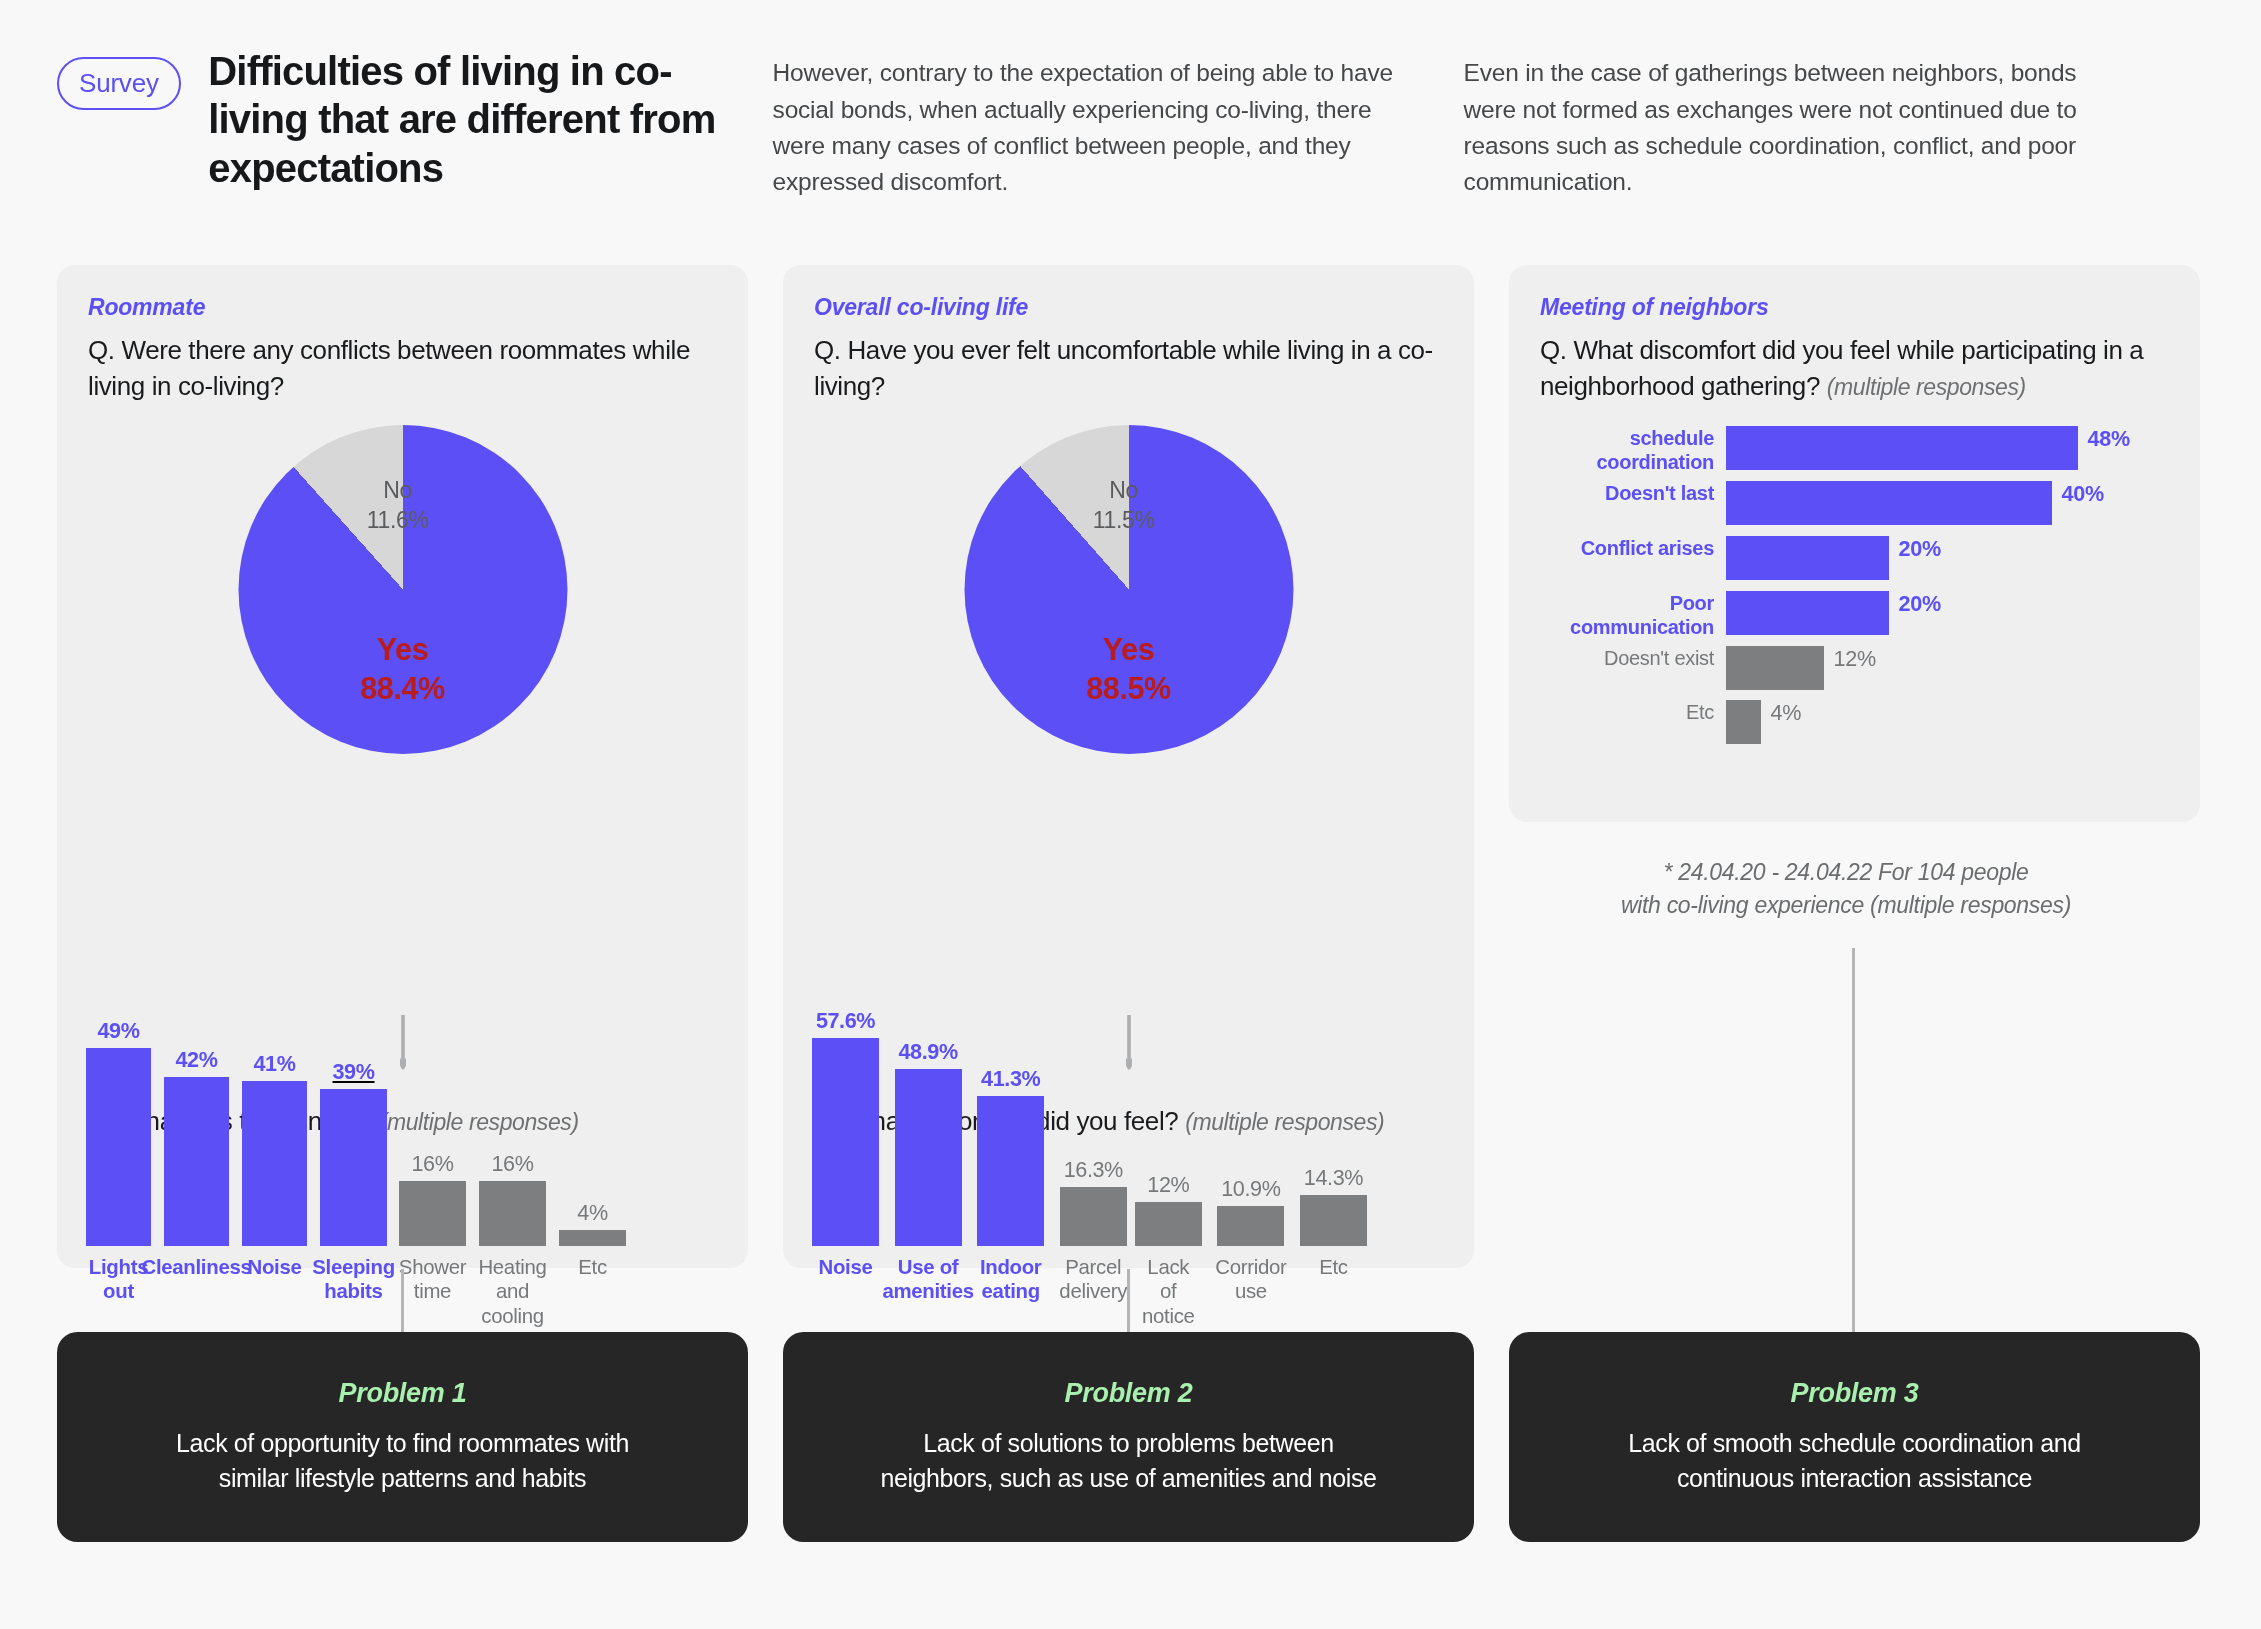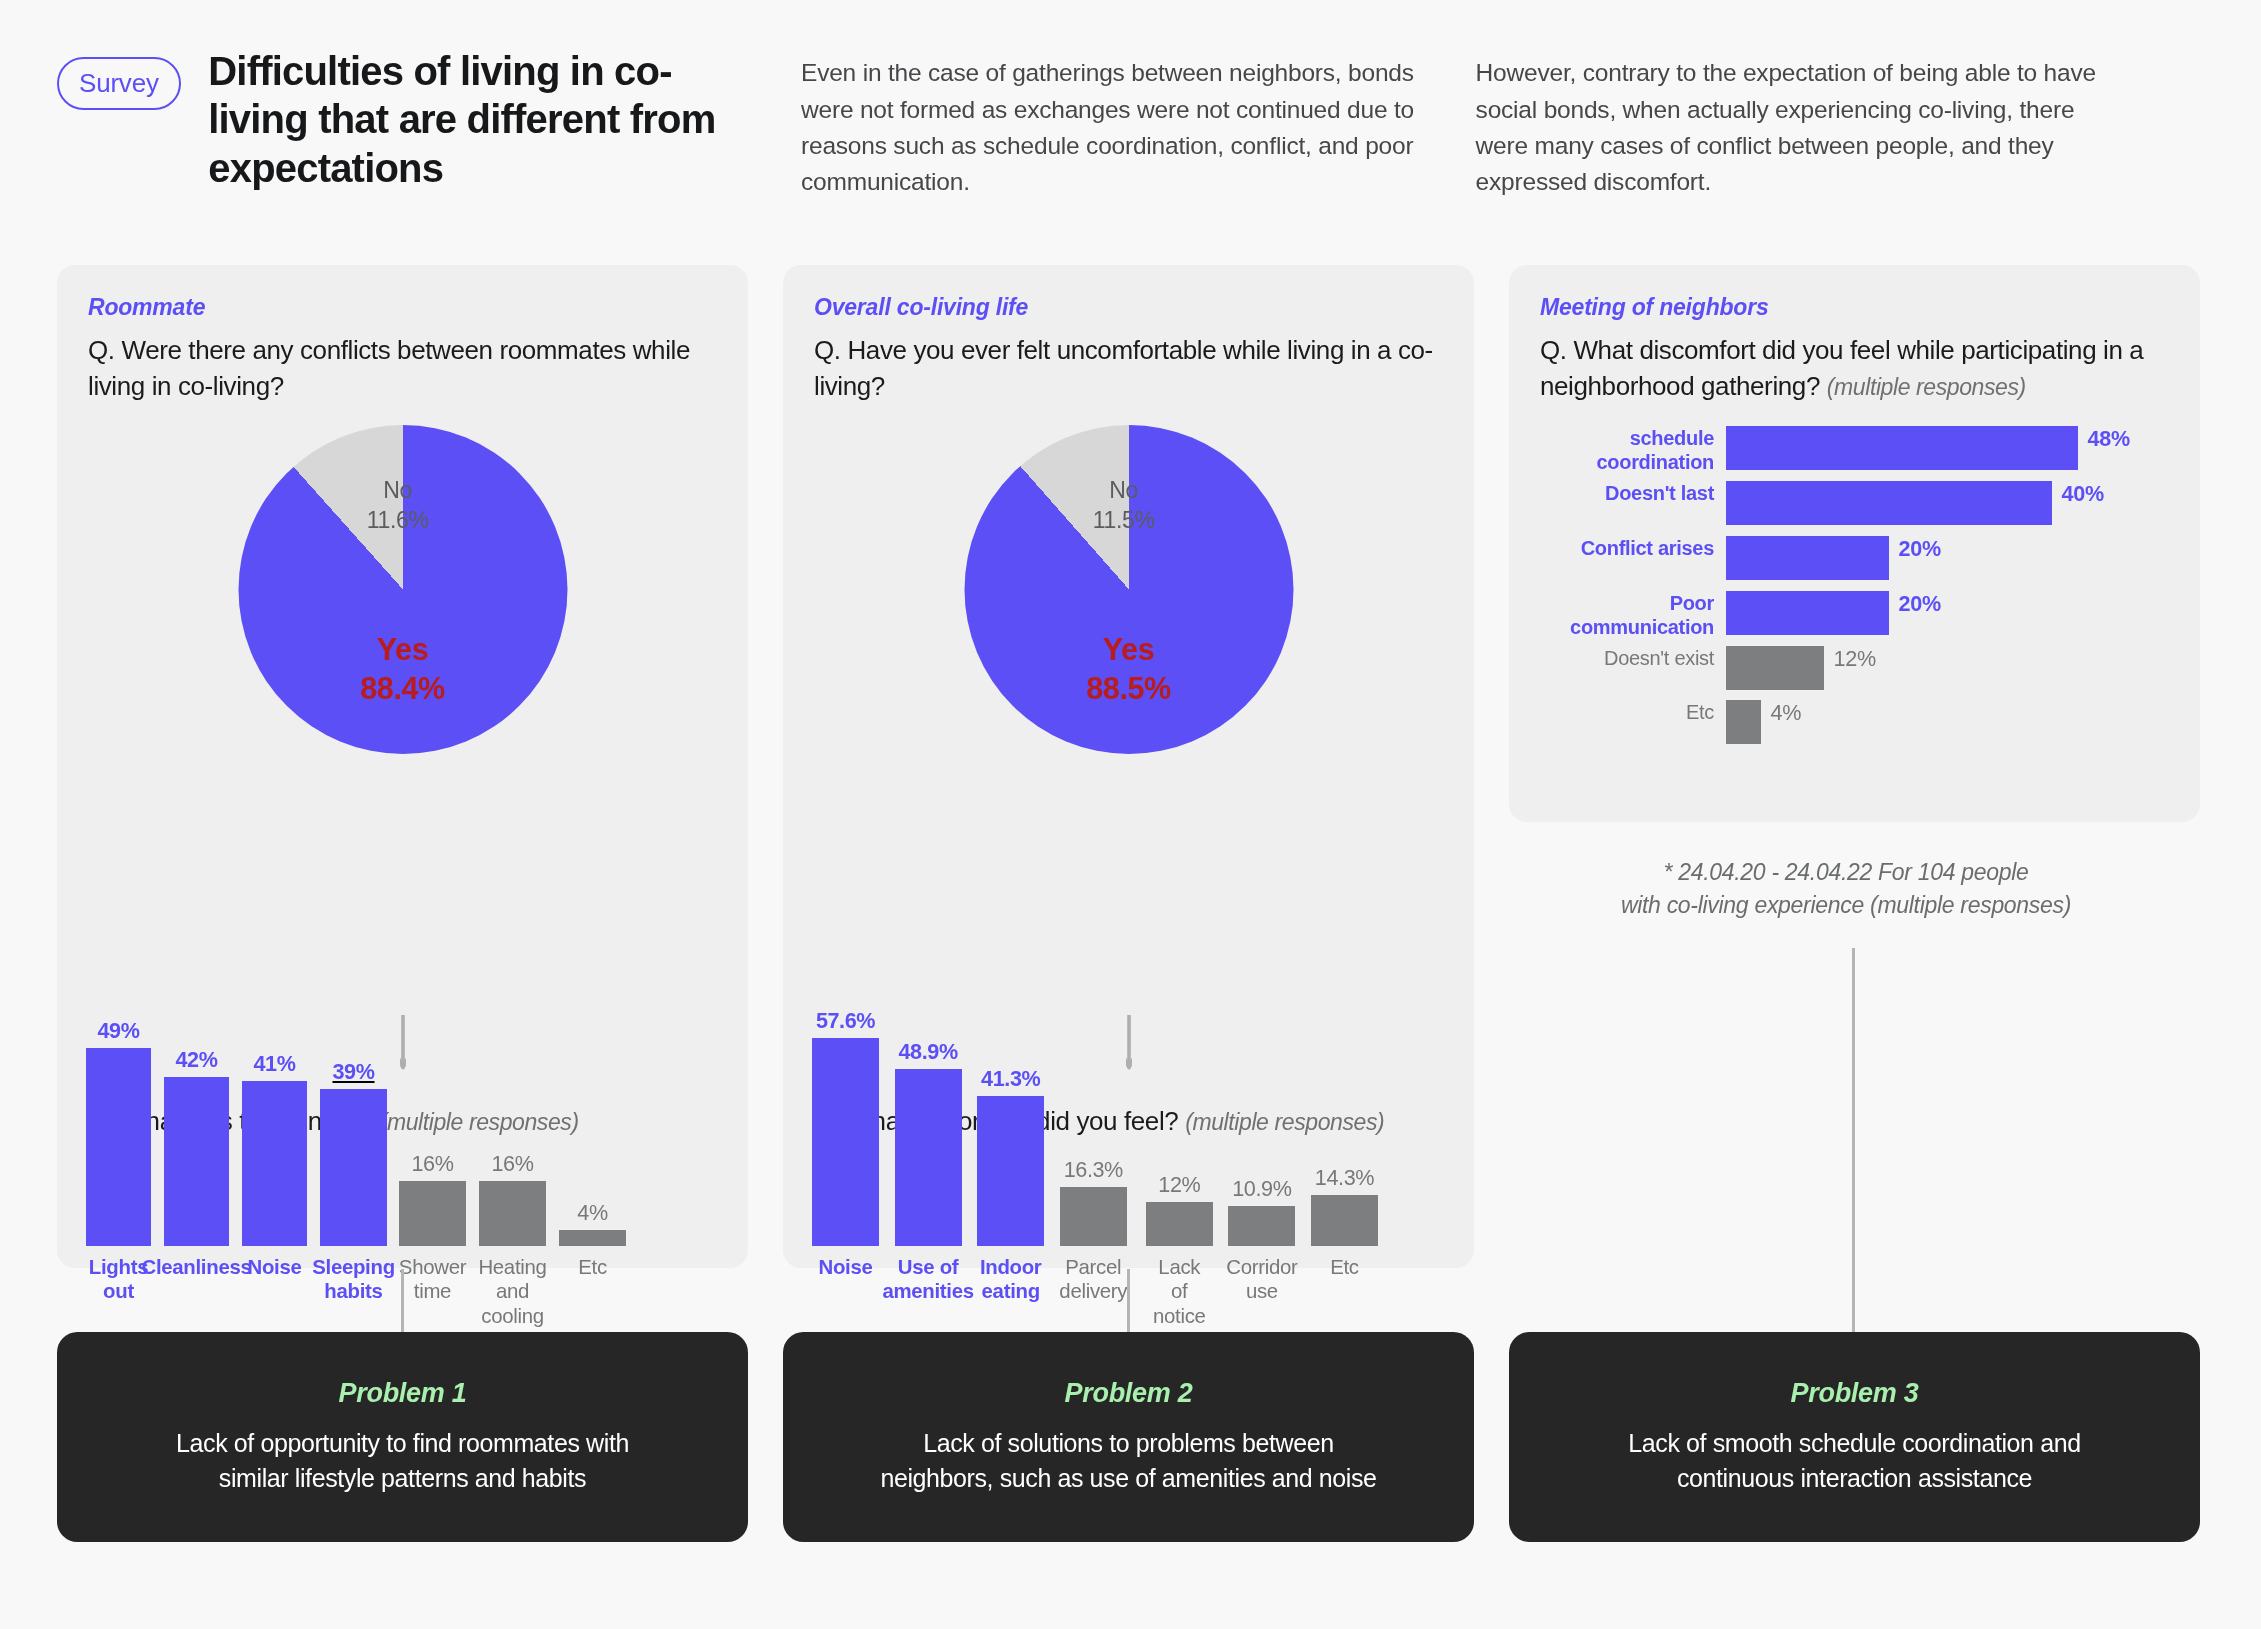--- a/index.html
+++ b/index.html
@@ -317,23 +317,23 @@
 
 <div class="page">
 
   <div class="header">
 
     <div class="title-col">
       <div class="survey-badge">Survey</div>
       <div class="main-title">Difficulties of living in co-living that are different from expectations</div>
     </div>
 
+    <div class="lede-col lede-1">However, contrary to the expectation of being able to have social bonds, when actually experiencing co-living, there were many cases of conflict between people, and they expressed discomfort.</div>
+
     <div class="lede-col lede-2">Even in the case of gatherings between neighbors, bonds were not formed as exchanges were not continued due to reasons such as schedule coordination, conflict, and poor communication.</div>
-
-    <div class="lede-col lede-1">However, contrary to the expectation of being able to have social bonds, when actually experiencing co-living, there were many cases of conflict between people, and they expressed discomfort.</div>
   </div>
 
   <div class="cards">
 
     <div class="card card--tall">
       <div class="eyebrow">Roommate</div>
       <div class="question">Q. Were there any conflicts between roommates while living in co-living?</div>
 
       <div class="pie-wrap">
         <div class="pie" style="background:conic-gradient(#5B4FF5 0deg 318.24deg, #D7D7D7 318.24deg 360deg);"></div>
@@ -439,21 +439,21 @@
 amenities</div>
         </div>
 
         <div class="vbar-col" style="width:67px;margin-right:15.6px;">
           <div class="vbar-val blue">41.3%</div>
           <div class="vbar-rect blue" style="height:150px;"></div>
           <div class="vbar-label blue">Indoor
 eating</div>
         </div>
 
-        <div class="vbar-col" style="width:67px;margin-right:19px;">
+        <div class="vbar-col" style="width:67px;margin-right:8px;">
           <div class="vbar-val grey">16.3%</div>
           <div class="vbar-rect grey" style="height:59px;"></div>
           <div class="vbar-label grey">Parcel
 delivery</div>
         </div>
 
         <div class="vbar-col" style="width:67px;margin-right:15.6px;">
           <div class="vbar-val grey">12%</div>
           <div class="vbar-rect grey" style="height:44px;"></div>
           <div class="vbar-label grey">Lack of

